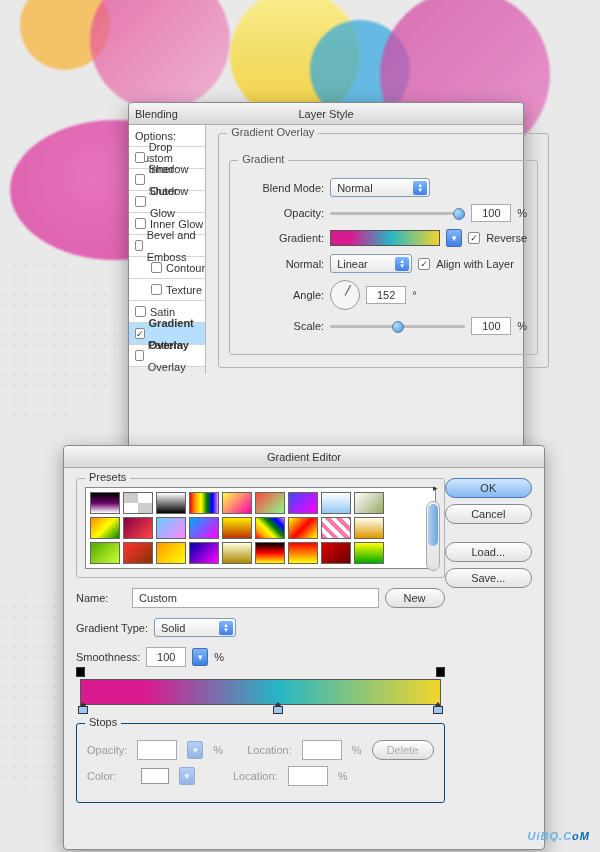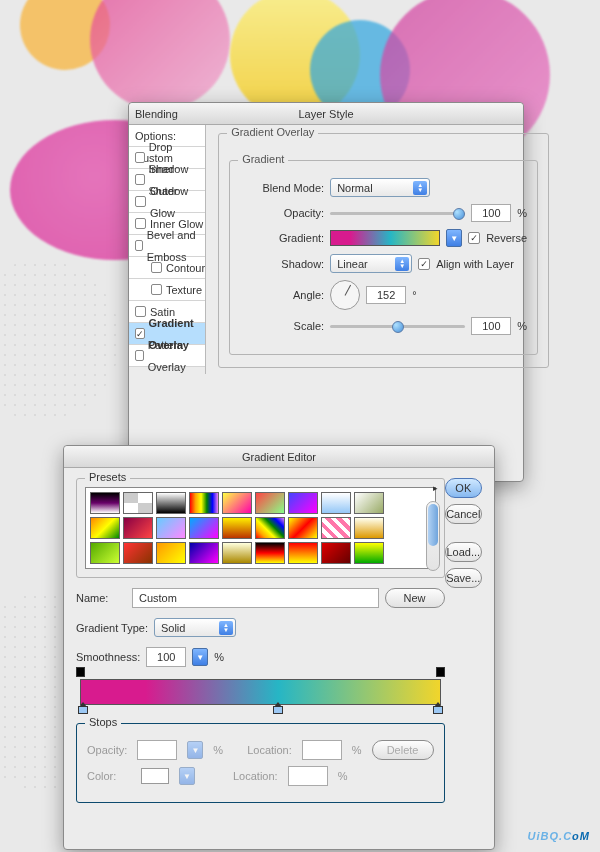--- a/index.html
+++ b/index.html
@@ -34,21 +34,21 @@
 .select .arrows{position:absolute;right:2px;top:2px;width:14px;height:14px;background:linear-gradient(#7fb6ff,#3f7fe4);border-radius:2px;display:flex;flex-direction:column;align-items:center;justify-content:center;font-size:6px;color:#fff;line-height:5px}
 .slider{flex:1;height:14px;position:relative}
 .slider .track{position:absolute;top:6px;left:0;right:0;height:3px;background:#bdbdbd;border-radius:2px}
 .slider .thumb{position:absolute;top:2px;width:12px;height:12px;border-radius:50%;background:radial-gradient(circle at 30% 30%,#aee1ff,#4a90d9);border:1px solid #5a7ba8}
 .numbox{width:40px;height:18px;border:1px solid #aaa;background:#fff;text-align:center;line-height:16px}
 .gradswatch{width:110px;height:16px;border:1px solid #555;background:linear-gradient(90deg,#d81b8e 0%,#d81b8e 18%,#26b6c5 55%,#f1d52b 100%)}
 .cb{width:12px;height:12px;border:1px solid #888;border-radius:2px;background:#fff;display:inline-flex;align-items:center;justify-content:center}
 .cb.on::after{content:"✓";font-size:9px}
 .angle{width:30px;height:30px;border:1px solid #999;border-radius:50%;background:#f5f5f5;position:relative}
 .angle::after{content:"";position:absolute;left:50%;top:50%;width:12px;height:1px;background:#555;transform-origin:left;transform:rotate(-62deg)}
-.gradeditor{top:445px;left:63px;width:432px;height:405px}
+.gradeditor{top:445px;left:63px;width:482px;height:405px}
 .ge-body{padding:10px 12px;display:flex;}
 .ge-left{flex:1}
 .ge-right{width:90px;display:flex;flex-direction:column;gap:6px;align-items:stretch}
 .btn{height:20px;border:1px solid #8c8c8c;border-radius:11px;background:linear-gradient(#fdfdfd,#e2e2e2);text-align:center;line-height:18px;cursor:default}
 .btn.primary{background:linear-gradient(#cfe8ff,#86b8f0);border-color:#4d77b8}
 .presets{border:1px solid #b4b4b4;border-radius:3px;padding:8px;position:relative}
 .presets .plegend{position:absolute;top:-8px;left:8px;background:#ececec;padding:0 4px}
 .grid{display:grid;grid-template-columns:repeat(9,30px);grid-auto-rows:22px;gap:3px;border:1px solid #888;padding:4px;background:#fff}
 .sw{border:1px solid #666}
 .scrollbar{position:absolute;right:4px;top:22px;width:14px;bottom:6px;border:1px solid #a9a9a9;border-radius:7px;background:linear-gradient(#f4f4f4,#e4e4e4)}
@@ -159,21 +159,21 @@
 
           <div class="row">
             <div class="rlabel">Gradient:</div>
             <div class="gradswatch"></div>
             <span class="smallsel">▼</span>
             <span class="cb on"></span>
             <span>Reverse</span>
           </div>
 
           <div class="row">
-            <div class="rlabel">Shadow:</div>
+            <div class="rlabel">Normal:</div>
             <div class="select" style="width:80px">
               <span>Linear</span>
               <span class="arrows">▲<br>▼</span>
             </div>
             <span class="cb on"></span>
             <span>Align with Layer</span>
           </div>
 
           <div class="row">
             <div class="rlabel">Angle:</div>

